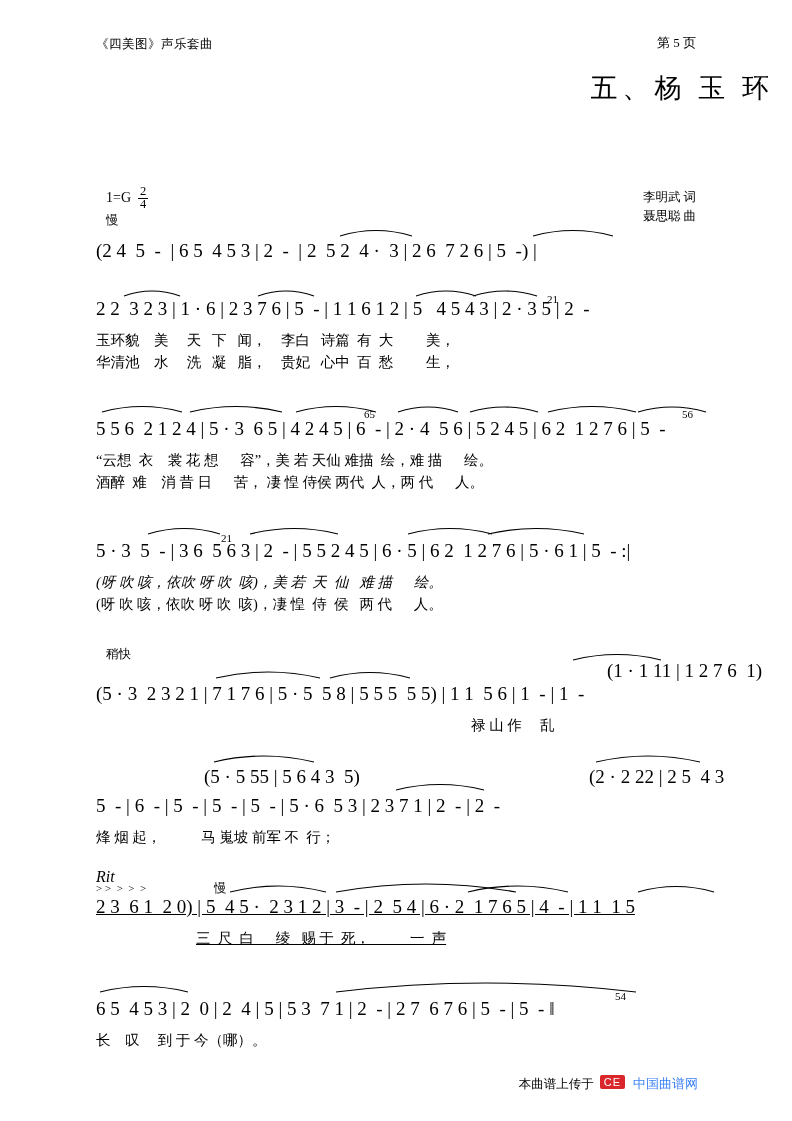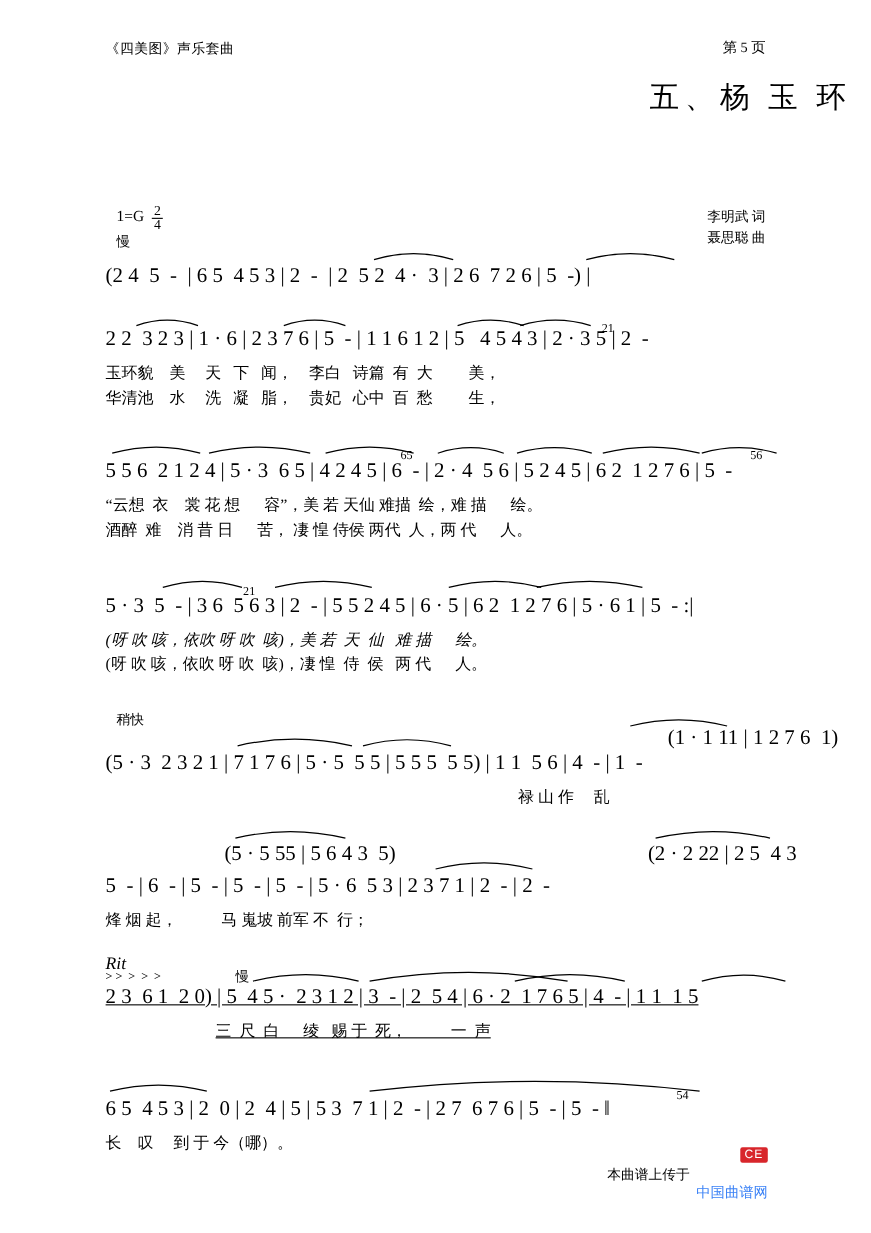--- a/index.html
+++ b/index.html
@@ -126,23 +126,22 @@
     position: absolute;
     right: 76px;
     bottom: 28px;
     display: flex;
     align-items: center;
     gap: 6px;
     font-size: 12.5px;
   }
   .footer .logo {
     display: inline-flex;
-    align-items: flex-end;
-    gap: 18px;
-    flex-direction: column;
+    align-items: flex-start;
+    gap: 8px;
   }
   .logo-badge {
     background: #d8262b;
     color: #fff;
     font-size: 11px;
     padding: 1px 4px;
     border-radius: 2px;
     font-family: "Liberation Sans", sans-serif;
     letter-spacing: 1px;
   }
@@ -196,21 +195,21 @@
   <div class="sysrow" style="left:78px; top:540px; width:640px;">
     <div class="notes">5 · 3  5  - | 3 6  5 6 3 | 2  - | 5 5 2 4 5 | 6 · 5 | 6 2  1 2 7 6 | 5 · 6 1 | 5  - :|</div>
     <div class="lyr" style="margin-top:10px;font-style:italic;">(呀 吹 咳，依吹 呀 吹  咳)，美 若  天  仙   难 描      绘。</div>
     <div class="lyr">(呀 吹 咳，依吹 呀 吹  咳)，凄 惶  侍  侯   两 代      人。</div>
   </div>
   <div class="small-above" style="left:203px; top:532px;">21</div>
 
   <div class="label-above" style="left:88px; top:646px;">稍快</div>
   <div class="notes" style="position:absolute; left:545px; top:660px;margin-left:44px;">(1 · 1 11 | 1 2 7 6  1)</div>
   <div class="sysrow" style="left:78px; top:683px; width:640px;">
-    <div class="notes">(5 · 3  2 3 2 1 | 7 1 7 6 | 5 · 5  5 5 | 5 5 5  5 5) | 1 1  5 6 | 4  - | 1  -</div>
+    <div class="notes">(5 · 3  2 3 2 1 | 7 1 7 6 | 5 · 5  5 8 | 5 5 5  5 5) | 1 1  5 6 | 1  - | 1  -</div>
     <div class="lyr" style="margin-top:10px; margin-left:375px;">禄 山 作     乱</div>
   </div>
 
   <div class="notes" style="position:absolute; left:186px; top:766px;">(5 · 5 55 | 5 6 4 3  5)</div>
   <div class="notes" style="position:absolute; left:571px; top:766px;">(2 · 2 22 | 2 5  4 3</div>
   <div class="sysrow" style="left:78px; top:795px; width:640px;">
     <div class="notes">5  - | 6  - | 5  - | 5  - | 5  - | 5 · 6  5 3 | 2 3 7 1 | 2  - | 2  -</div>
     <div class="lyr" style="margin-top:10px;">烽 烟 起，           马 嵬坡 前军 不  行；</div>
   </div>
 

